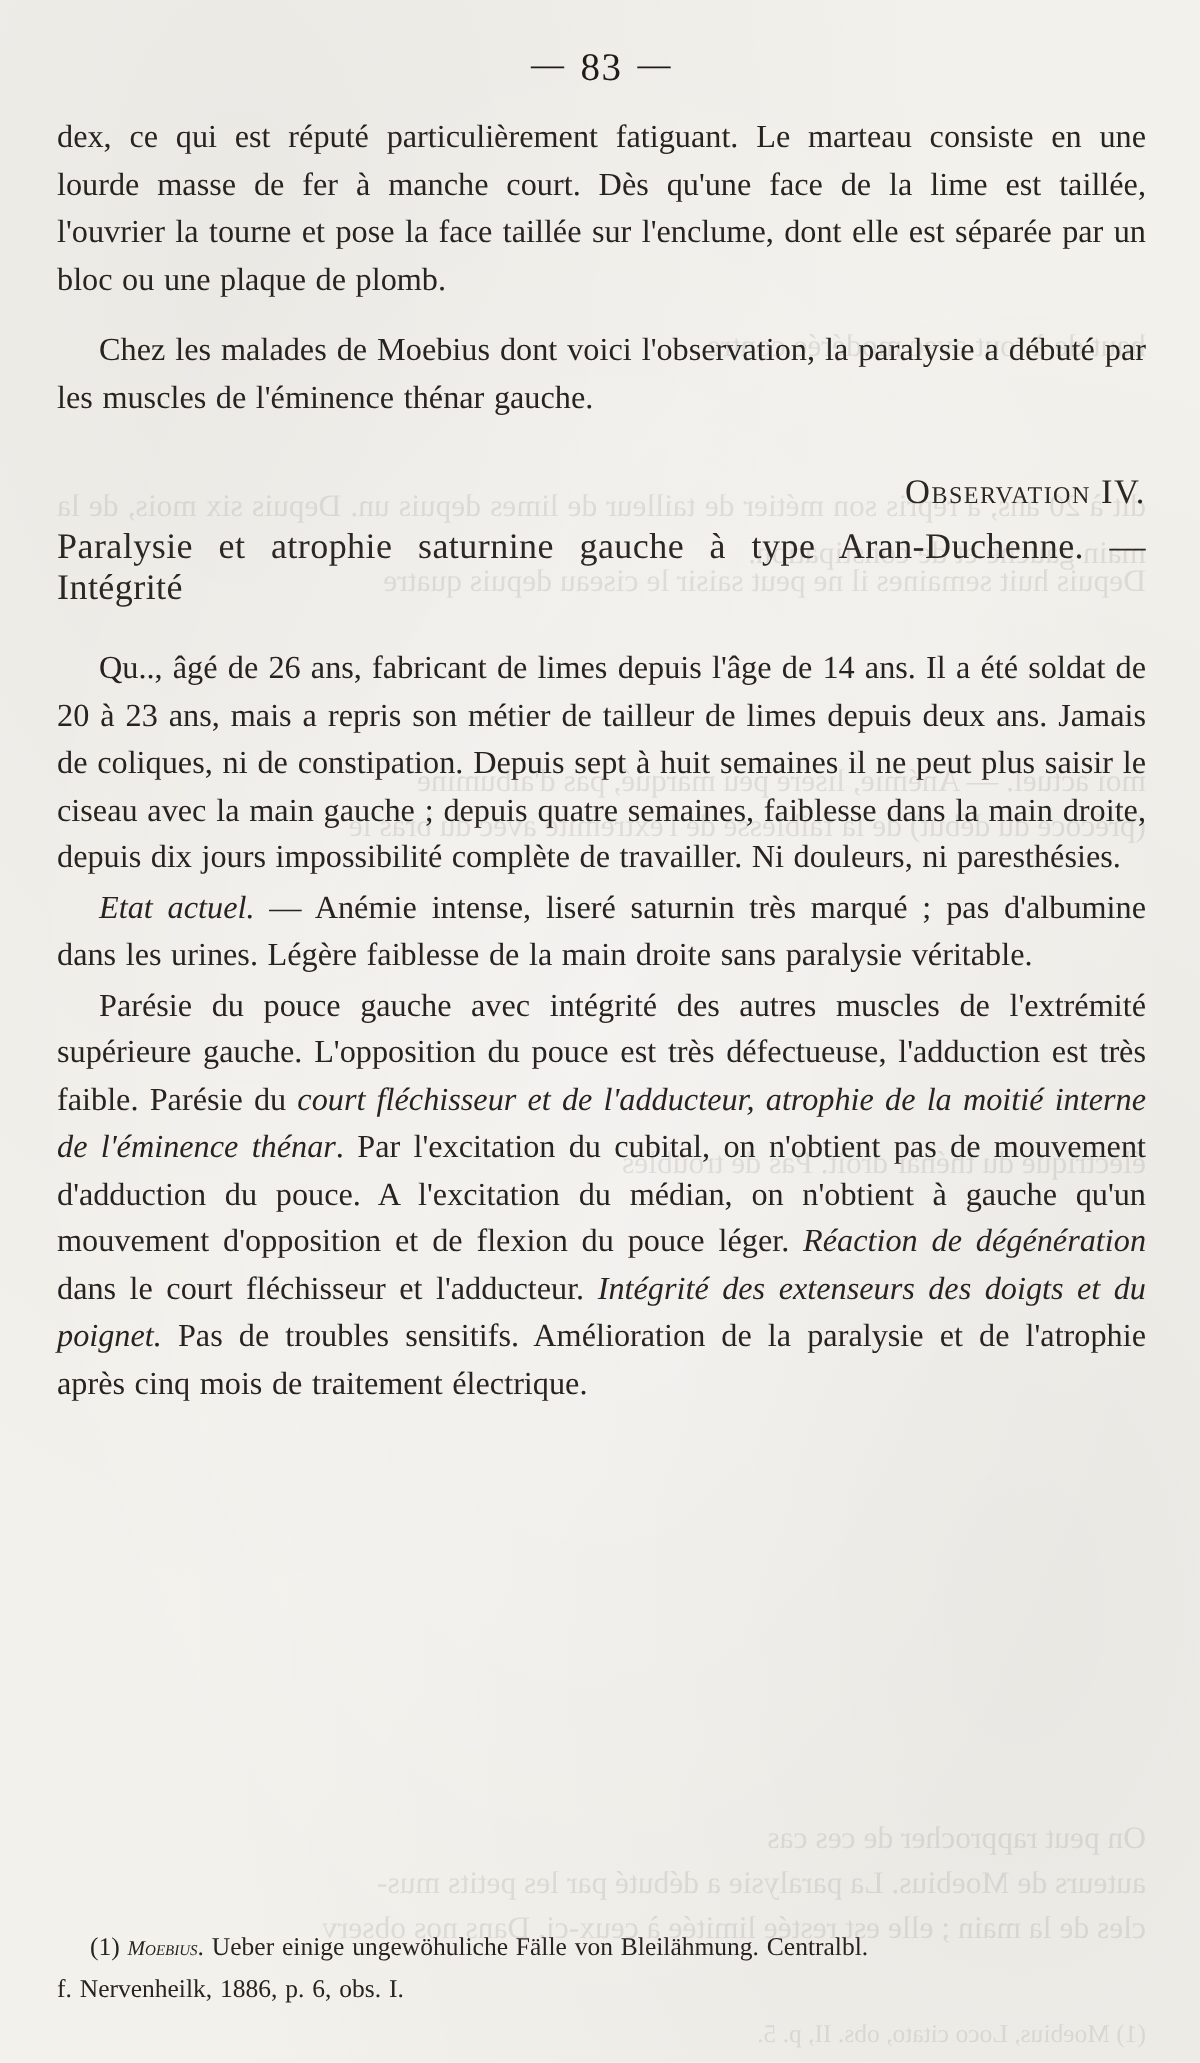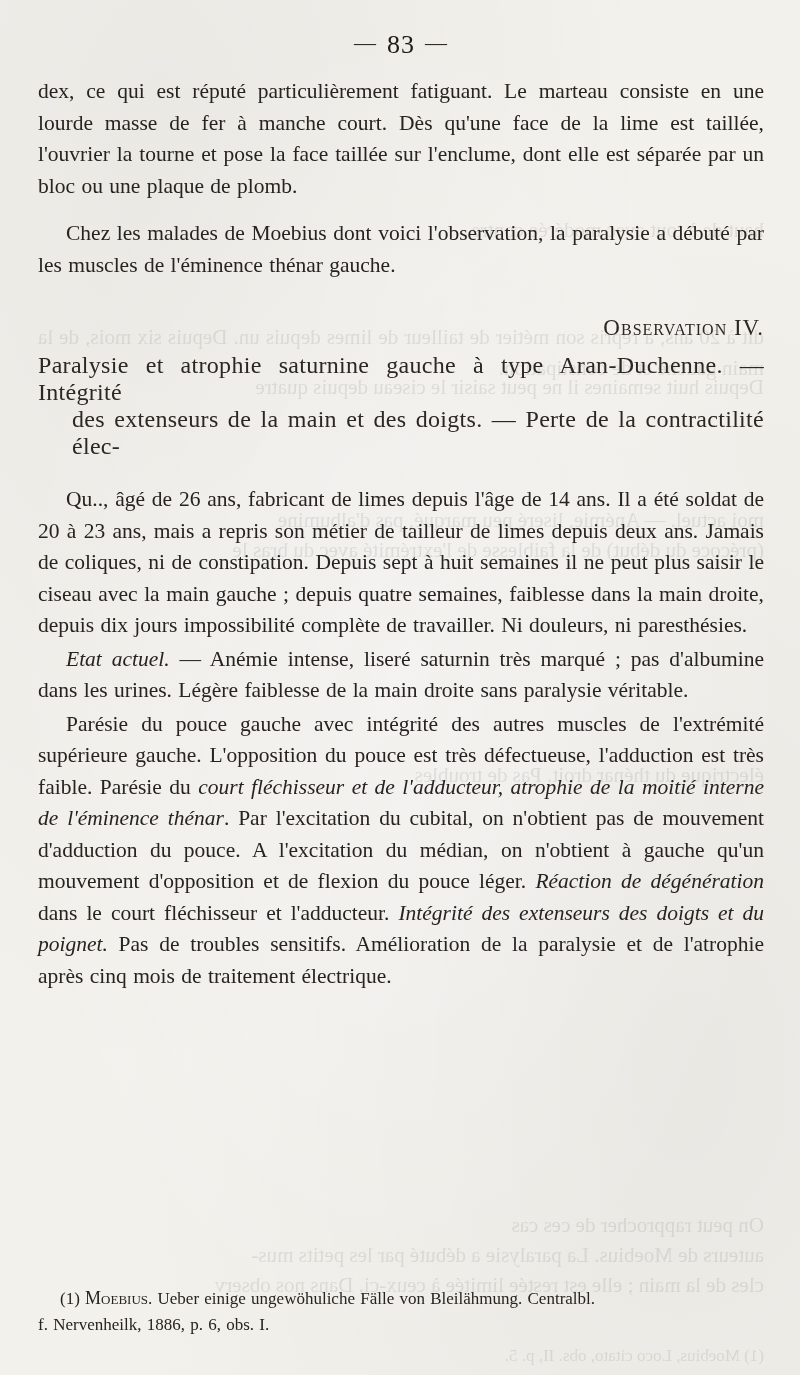--- a/index.html
+++ b/index.html
@@ -103,21 +103,22 @@
     width: 726px;
     font-size: 17px;
     line-height: 26px;
     text-align: justify;
   }
   .footnote .fn-indent {
     text-indent: 22px;
   }
   .fn-sc {
     font-variant: small-caps;
-    font-size: 18px;
+    font-size: 14px;
+    font-style: italic;
   }
   
   .ghost {
     position: absolute;
     color: rgba(40, 36, 30, 0.10);
     font-size: 21px;
     line-height: 31px;
     width: 726px;
     text-align: justify;
     pointer-events: none;
@@ -151,21 +152,20 @@
 
     <p class="body-text indent">Chez les malades de Moebius dont voici l'observation, la paralysie a débuté par les muscles de l'éminence thénar gauche.</p>
 
     <div class="obs-title">
       <span class="smallcaps">Observation IV.</span>
     </div>
 
 
     <div class="summary">
       <span class="l1">Paralysie et atrophie saturnine gauche à type Aran-Duchenne. — Intégrité</span>
-      <span class="l2">des extenseurs de la main et des doigts. — Perte de la contractilité élec-</span>
     </div>
 
     <p class="case-text indent">Qu.., âgé de 26 ans, fabricant de limes depuis l'âge de 14 ans. Il a été soldat de 20 à 23 ans, mais a repris son métier de tailleur de limes depuis deux ans. Jamais de coliques, ni de constipation. Depuis sept à huit semaines il ne peut plus saisir le ciseau avec la main gauche ; depuis quatre semaines, faiblesse dans la main droite, depuis dix jours impossibilité complète de travailler. Ni douleurs, ni paresthésies.</p>
 
     <p class="para indent">
       <em>Etat actuel.</em><span> — Anémie intense, liseré saturnin très marqué ; pas d'albumine dans les urines. Légère faiblesse de la main droite sans paralysie véritable.</span>
     </p>
 
     <p class="para indent">
       <span>Parésie du pouce gauche avec intégrité des autres muscles de l'extrémité supérieure gauche. L'opposition du pouce est très défectueuse, l'adduction est très faible. Parésie du </span><em>court fléchisseur et de l'adducteur, atrophie de la moitié interne de l'éminence thénar</em><span>. Par l'excitation du cubital, on n'obtient pas de mouvement d'adduction du pouce. A l'excitation du médian, on n'obtient à gauche qu'un mouvement d'opposition et de flexion du pouce léger. </span><em>Réaction de dégénération</em><span> dans le court fléchisseur et l'adducteur. </span><em>Intégrité des extenseurs des doigts et du poignet.</em><span> Pas de troubles sensitifs. Amélioration de la paralysie et de l'atrophie après cinq mois de traitement électrique.</span>

